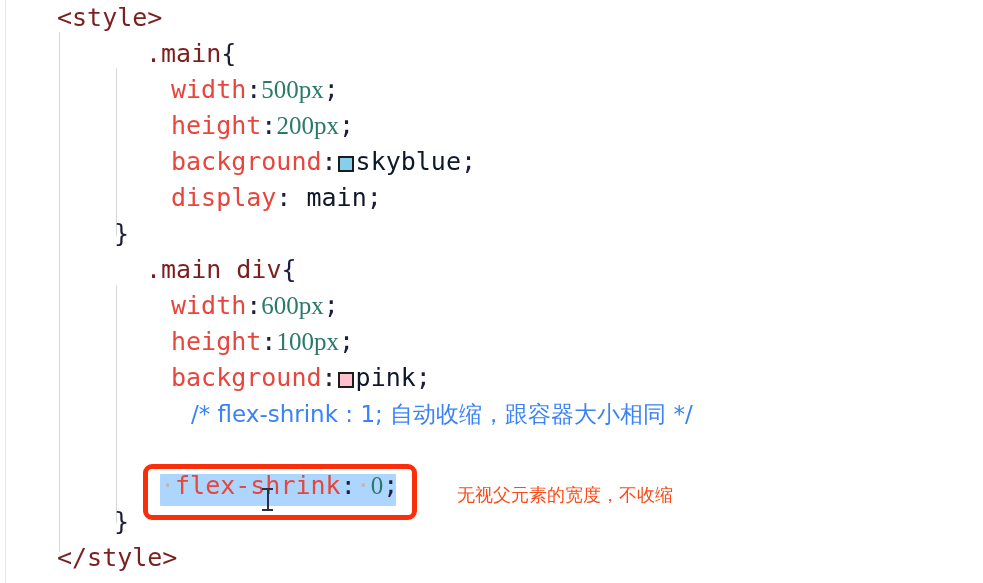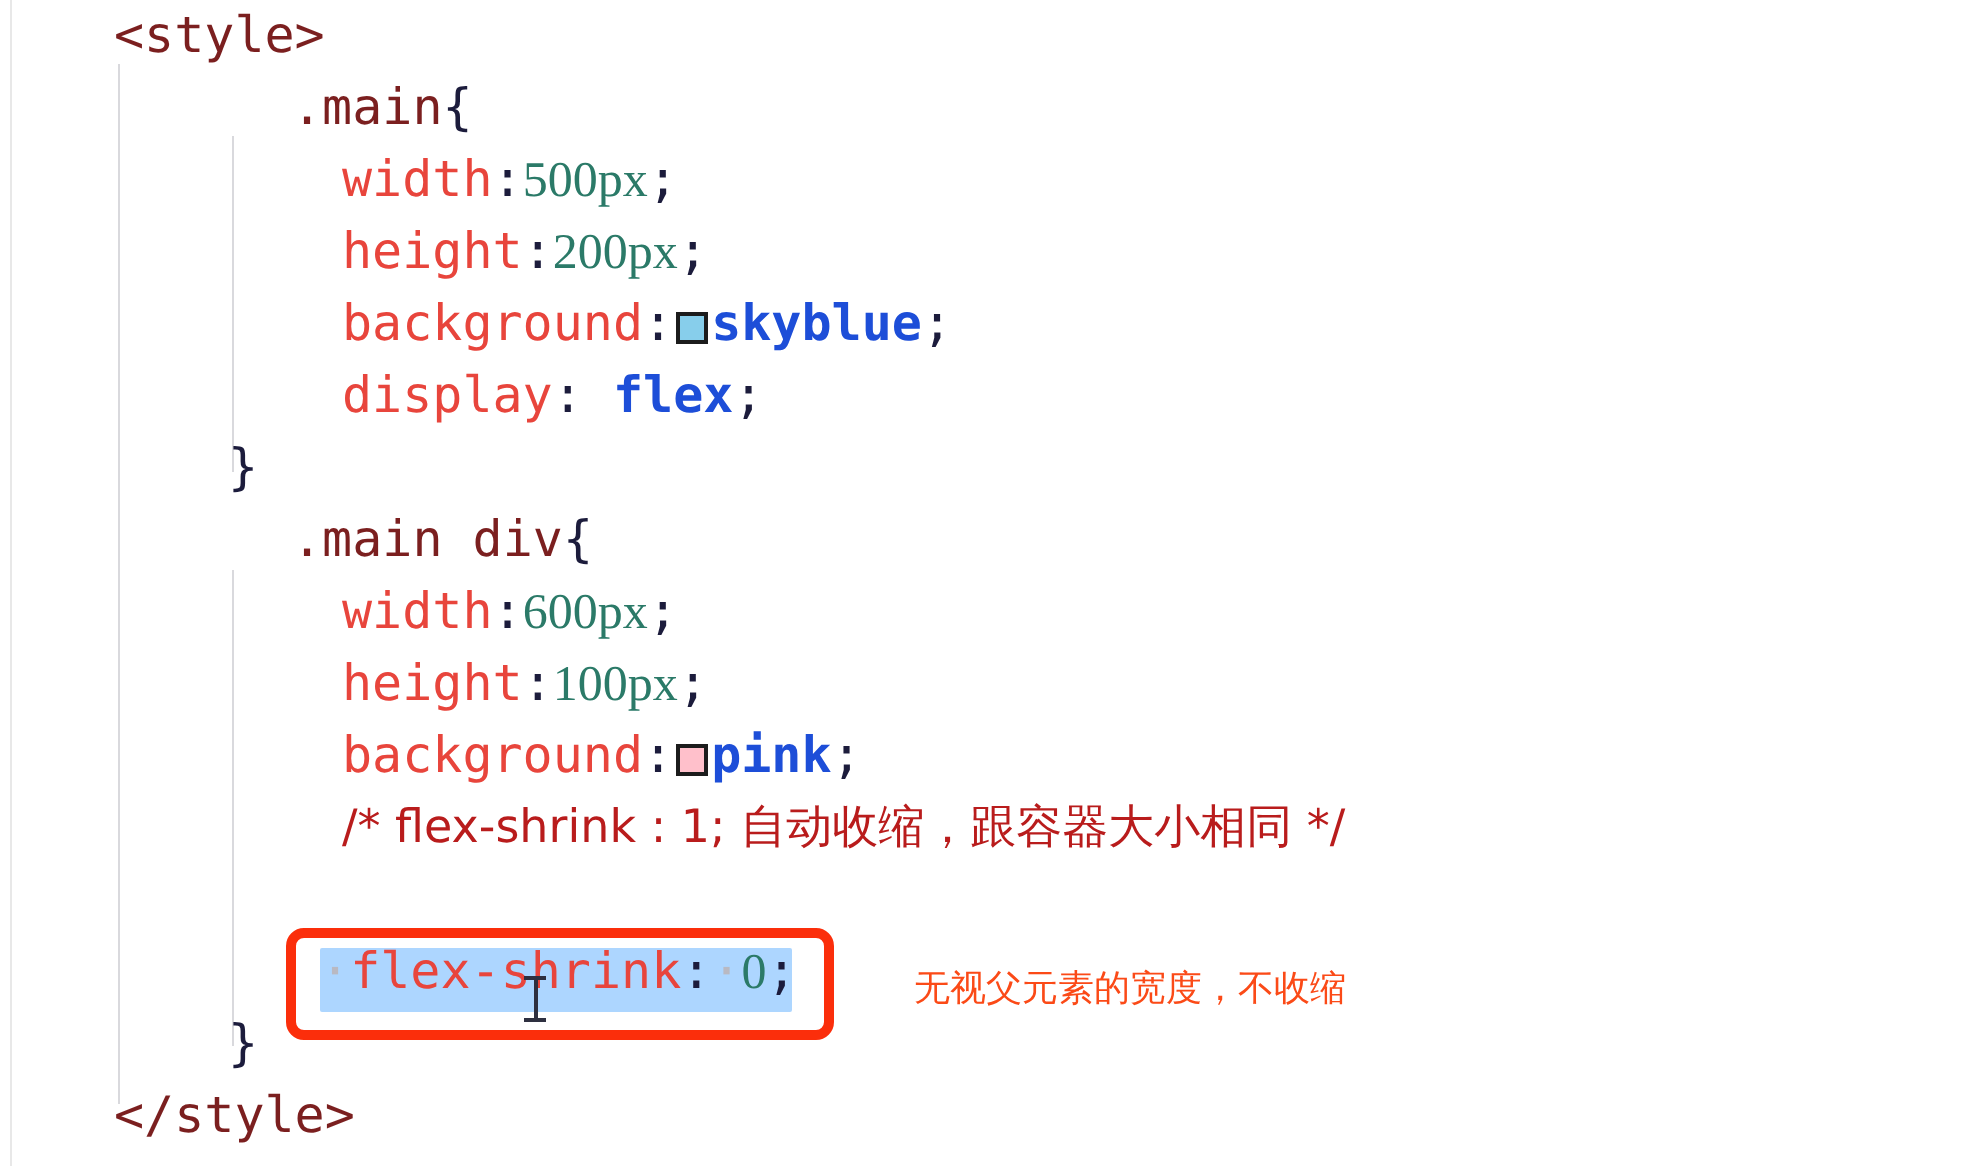--- a/index.html
+++ b/index.html
@@ -63,22 +63,22 @@
   }
   .line .ind { color: transparent; }
 
   
   .tag      { color: #7b1f1f; }
   .sel      { color: #7b1f1f; margin-left: 32px; }
   .brace    { color: #1c1c3c; }
   .prop     { color: #e8453c; }
   .punc     { color: #1c1c3c; }
   .num      { color: #2b7a68; font-family: Liberation Serif, serif; }
-  .kw       { color: #1d4ed8; font-weight: bold; }
-  .comment  { color: #b91c1c; }
+  .kw       { color: #0f172a; }
+  .comment  { color: #3b82f6; margin-left: 20px; }
 
   
   .swatch {
     display: inline-block;
     width: 16px;
     height: 16px;
     border: 2px solid #1c1c1c;
     vertical-align: -2px;
     margin: 0 2px 0 1px;
     box-sizing: border-box;
@@ -170,21 +170,21 @@
     <div class="line" style="top:0px;padding-left:57px;"><span class="tag">&lt;style&gt;</span></div>
 
     <div class="line" style="top:36px;padding-left:114px;"><span class="sel">.main</span><span class="brace">{</span></div>
 
     <div class="line" style="top:72px;padding-left:171px;"><span class="prop">width</span><span class="punc">:</span><span class="num">500px</span><span class="punc">;</span></div>
 
     <div class="line" style="top:108px;padding-left:171px;"><span class="prop">height</span><span class="punc">:</span><span class="num">200px</span><span class="punc">;</span></div>
 
     <div class="line" style="top:144px;padding-left:171px;"><span class="prop">background</span><span class="punc">:</span><span class="swatch skyblue"></span><span class="kw">skyblue</span><span class="punc">;</span></div>
 
-    <div class="line" style="top:180px;padding-left:171px;"><span class="prop">display</span><span class="punc">:</span><span class="ind"> </span><span class="kw">flex</span><span class="punc">;</span></div>
+    <div class="line" style="top:180px;padding-left:171px;"><span class="prop">display</span><span class="punc">:</span><span class="ind"> </span><span class="kw">main</span><span class="punc">;</span></div>
 
     <div class="line" style="top:216px;padding-left:114px;"><span class="brace">}</span></div>
 
     <div class="line" style="top:252px;padding-left:114px;"><span class="sel">.main div</span><span class="brace">{</span></div>
 
     <div class="line" style="top:288px;padding-left:171px;"><span class="prop">width</span><span class="punc">:</span><span class="num">600px</span><span class="punc">;</span></div>
 
     <div class="line" style="top:324px;padding-left:171px;"><span class="prop">height</span><span class="punc">:</span><span class="num">100px</span><span class="punc">;</span></div>
 
     <div class="line" style="top:360px;padding-left:171px;"><span class="prop">background</span><span class="punc">:</span><span class="swatch pink"></span><span class="kw">pink</span><span class="punc">;</span></div>

